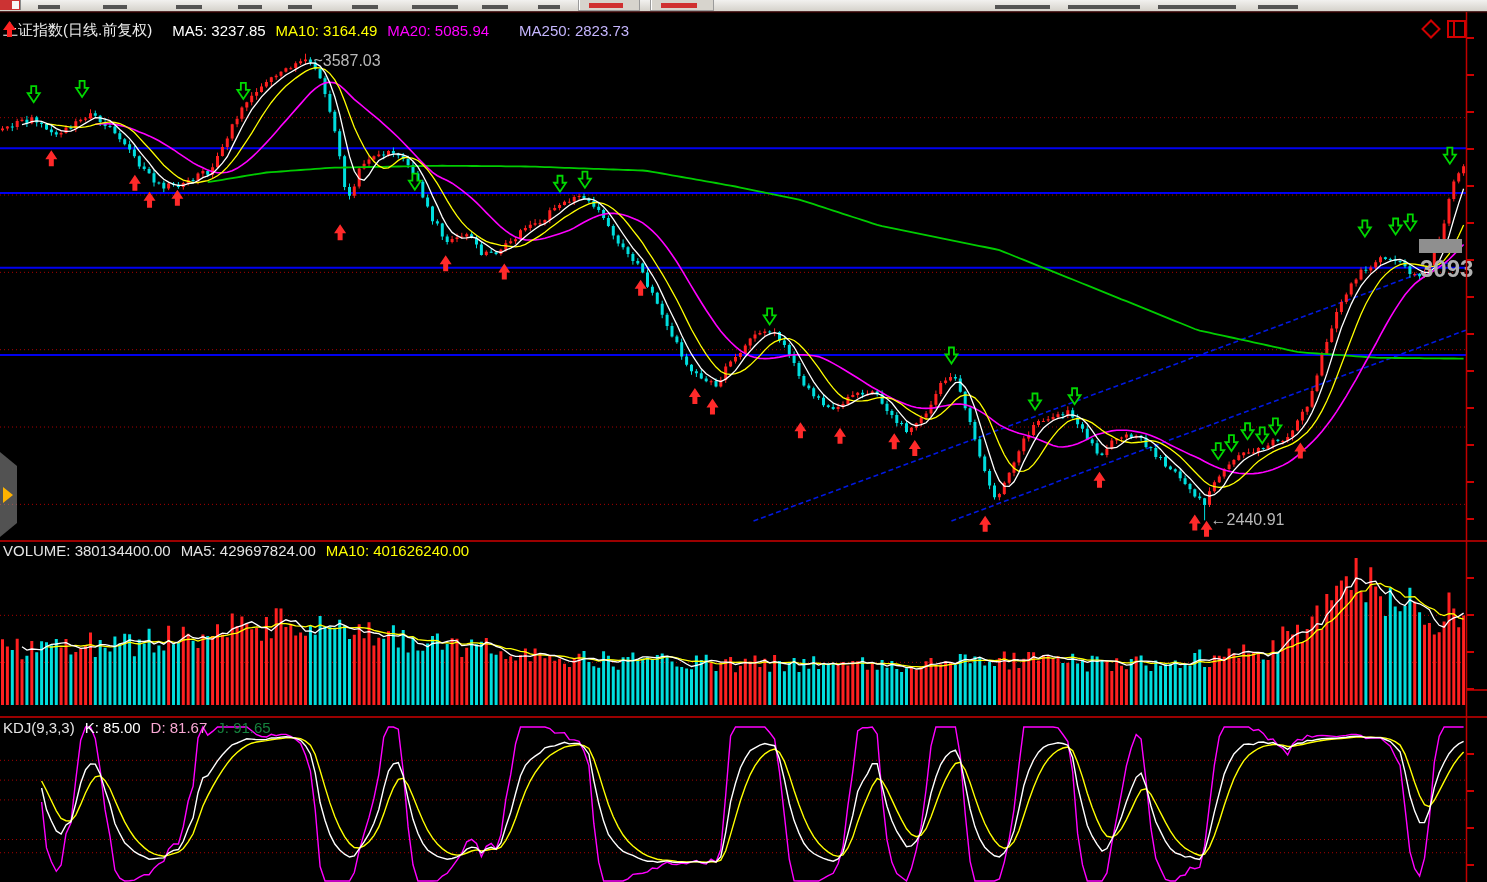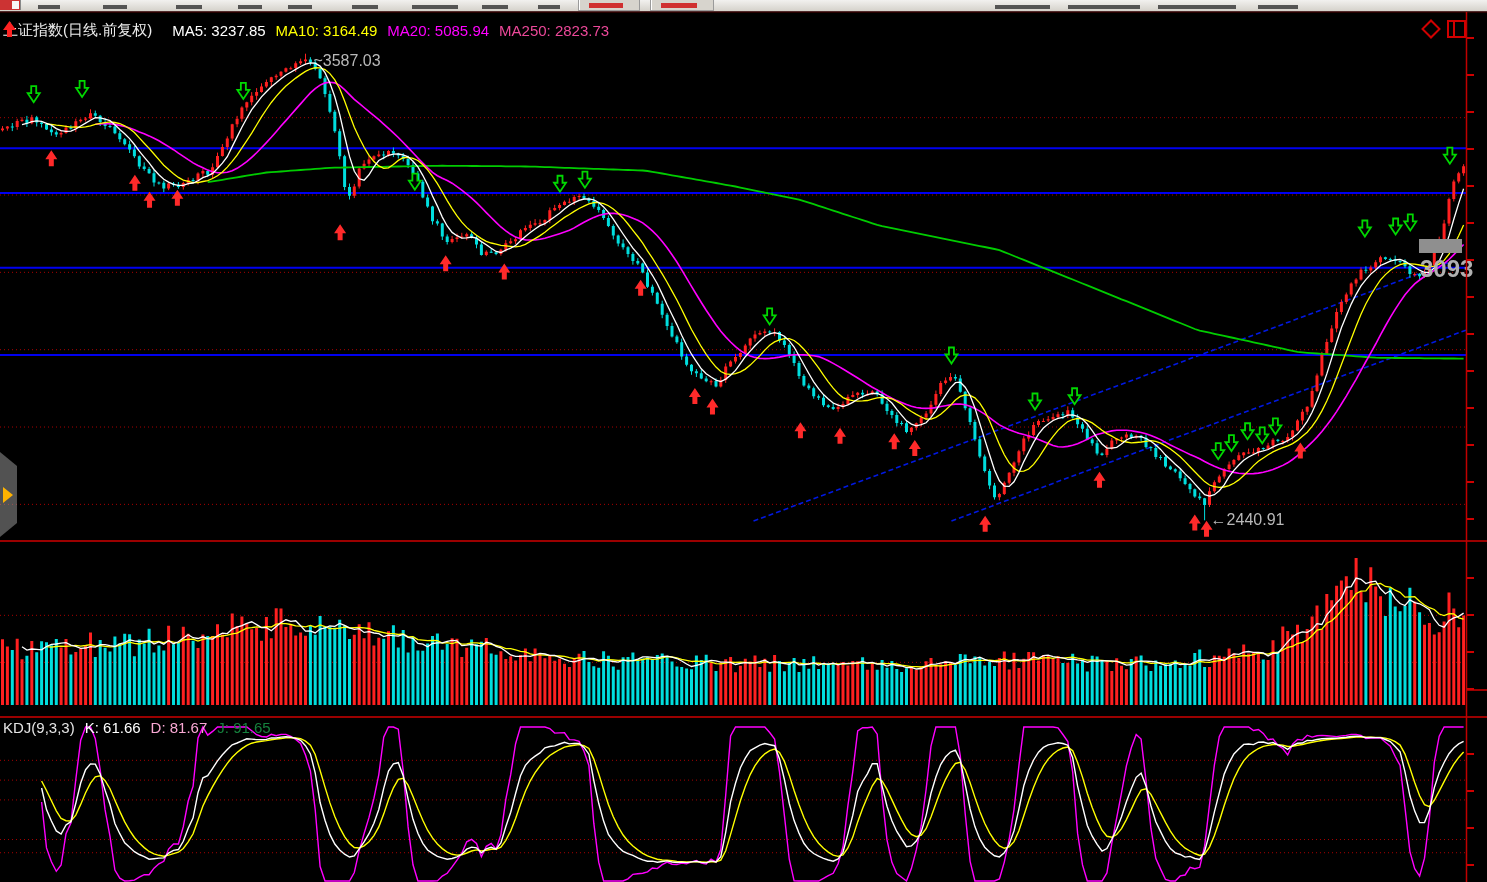--- a/index.html
+++ b/index.html
@@ -190,27 +190,32 @@
   <div class="legend" style="left:3px;top:21px">
     <span class="title">上证指数(日线.前复权)</span>
     <span class="sig-icon">
       <svg width="13" height="16">
           <path d="M6.5 0 L0 9 h4 v7 h5 v-7 h4 Z" fill="#ff2222"></path>
         </svg>
     </span>
     <span style="color: rgb(255, 255, 255);">MA5: 3237.85</span>
     <span style="color: rgb(255, 255, 0);">MA10: 3164.49</span>
     <span style="color: rgb(255, 0, 255);">MA20: 5085.94</span>
-    <span style="color: #ec4899;">MA250: 2823.73</span>
-  </div>
-
+    <span style="color: #c4b5fd; margin-left: 20px;">MA250: 2823.73</span>
+  </div>
+
+  <div class="legend" style="left:3px;top:542px">
+    <span style="color: rgb(228, 228, 228);">VOLUME: 380134400.00</span>
+    <span style="color: rgb(228, 228, 228);">MA5: 429697824.00</span>
+    <span style="color: rgb(255, 255, 0);">MA10: 401626240.00</span>
+  </div>
 
   <div class="legend" style="left:3px;top:719px">
     <span style="color: rgb(228, 228, 228);">KDJ(9,3,3)</span>
-    <span style="color: rgb(255, 255, 255);">K: 61.66</span>
+    <span style="color: rgb(255, 255, 255);">K: 85.00</span>
     <span style="color: #f9a8d4;">D: 81.67</span>
     <span style="color: #15803d;">J: 91.65</span>
   </div>
 
   <div class="x1-label">X1</div>
 
   <div class="left-tab">
     <span class="tri"></span>
   </div>
 

